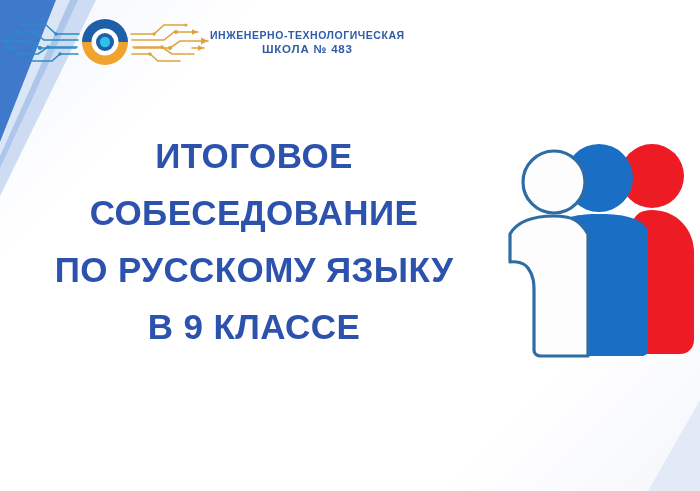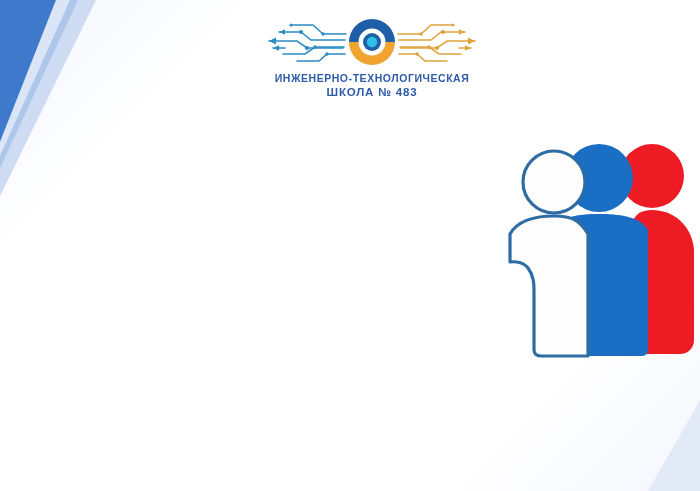--- a/index.html
+++ b/index.html
@@ -34,23 +34,21 @@
     height: 491px;
   }
 
   
   .emblem {
     position: absolute;
     left: 0;
     right: 0;
     top: 14px;
     display: flex;
-    flex-direction: column;
     align-items: center;
-    padding-left: 44px;
   }
   .emblem-mark {
     width: 210px;
     height: 56px;
   }
   .emblem-text {
     margin-top: 2px;
     text-align: center;
     color: #2f5ba8;
     line-height: 1.28;
@@ -181,20 +179,26 @@
           <circle cx="105" cy="28" r="5.2" fill="#2ec0e8"></circle>
         </g>
       </svg>
     </div>
     <div class="emblem-text">
       <span class="emblem-line1">ИНЖЕНЕРНО-ТЕХНОЛОГИЧЕСКАЯ</span>
       <span class="emblem-line2">ШКОЛА № 483</span>
     </div>
   </div>
 
+  <div class="headline">
+    <span class="hl">ИТОГОВОЕ</span>
+    <span class="hl">СОБЕСЕДОВАНИЕ</span>
+    <span class="hl">ПО РУССКОМУ ЯЗЫКУ</span>
+    <span class="hl">В 9 КЛАССЕ</span>
+  </div>
 
   <div class="people-mark">
     <svg viewBox="0 0 204 226" xmlns="http://www.w3.org/2000/svg" aria-hidden="true">
 
       <g>
         <circle cx="156" cy="42" r="32" fill="#ed1c24"></circle>
         <path d="M156 76
                  C176 76 196 90 198 116
                  L198 206
                  C198 214 192 220 184 220

